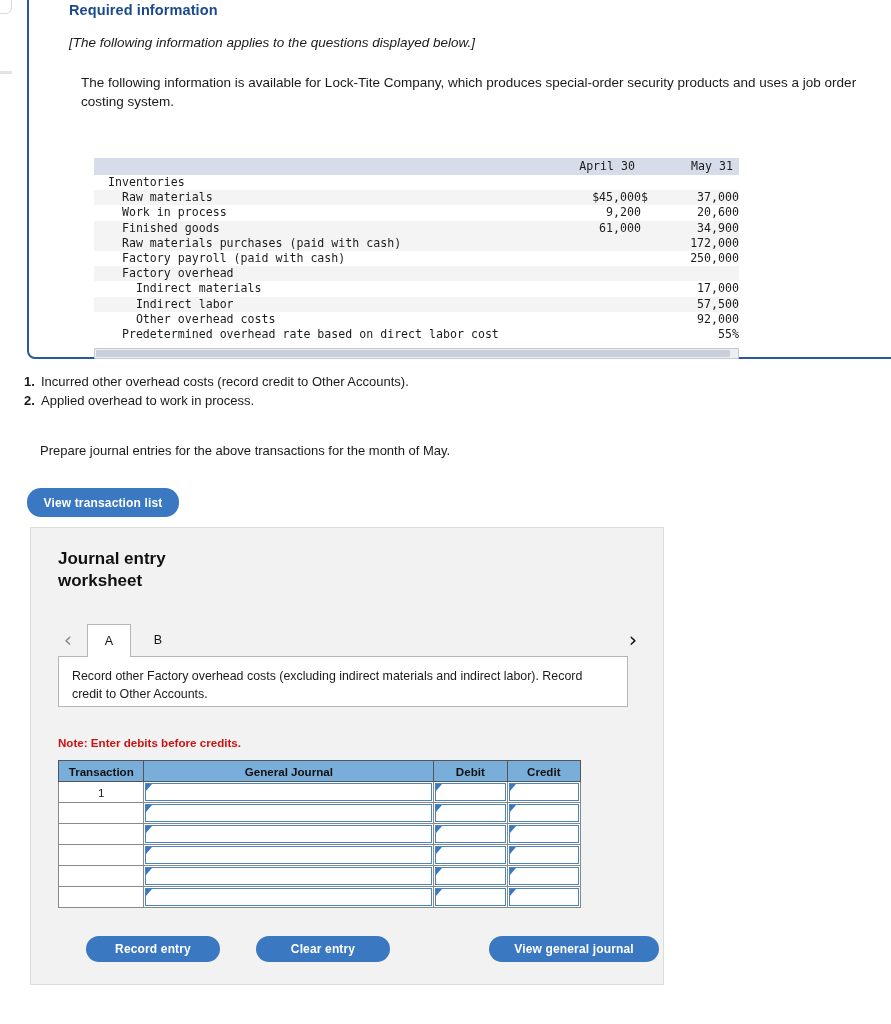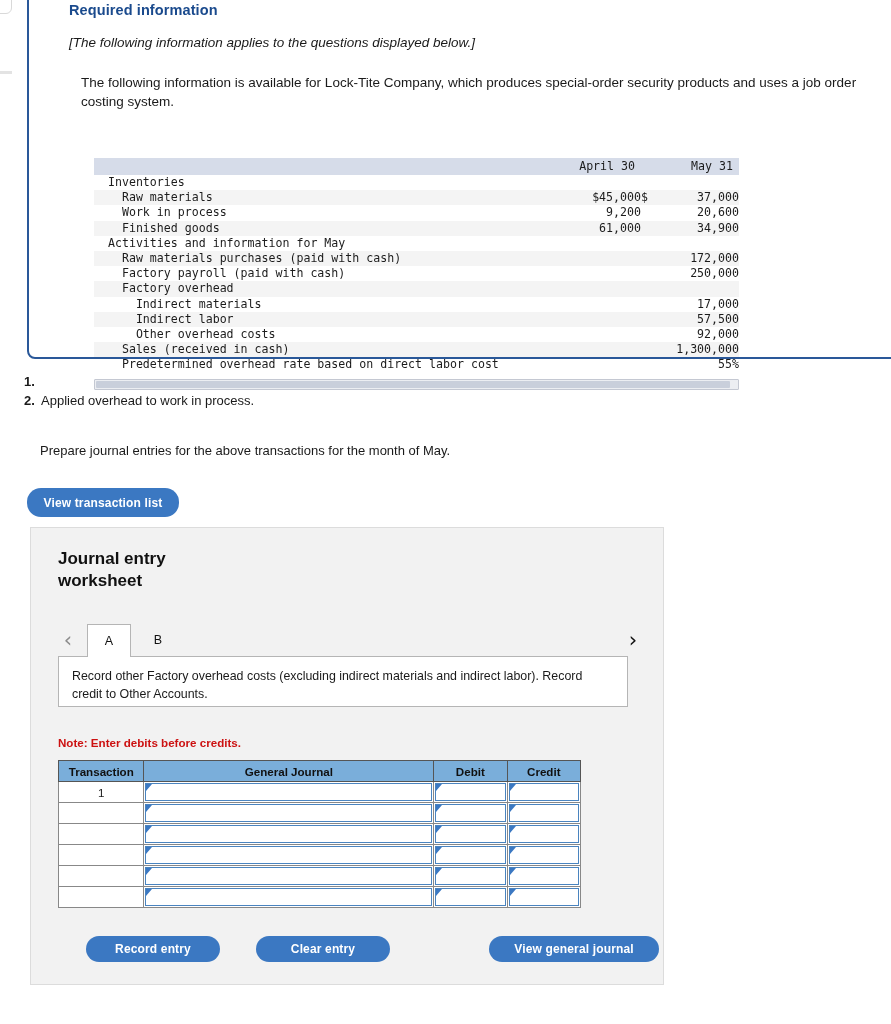--- a/index.html
+++ b/index.html
@@ -215,26 +215,20 @@
               <td class="c1">9,200</td>
               <td class="dollar"></td>
               <td class="c2">20,600</td>
             </tr>
             <tr class="zebra">
               <td class="lbl">    Finished goods</td>
               <td class="c1">61,000</td>
               <td class="dollar"></td>
               <td class="c2">34,900</td>
             </tr>
-            <tr>
-              <td class="lbl">  Activities and information for May</td>
-              <td class="c1"></td>
-              <td class="dollar"></td>
-              <td class="c2"></td>
-            </tr>
             <tr class="zebra">
               <td class="lbl">    Raw materials purchases (paid with cash)</td>
               <td class="c1"></td>
               <td class="dollar"></td>
               <td class="c2">172,000</td>
             </tr>
             <tr>
               <td class="lbl">    Factory payroll (paid with cash)</td>
               <td class="c1"></td>
               <td class="dollar"></td>
@@ -256,44 +250,39 @@
               <td class="lbl">      Indirect labor</td>
               <td class="c1"></td>
               <td class="dollar"></td>
               <td class="c2">57,500</td>
             </tr>
             <tr>
               <td class="lbl">      Other overhead costs</td>
               <td class="c1"></td>
               <td class="dollar"></td>
               <td class="c2">92,000</td>
-            </tr>
-            <tr class="zebra">
-              <td class="lbl">    Sales (received in cash)</td>
-              <td class="c1"></td>
-              <td class="dollar"></td>
-              <td class="c2">1,300,000</td>
             </tr>
             <tr>
               <td class="lbl">    Predetermined overhead rate based on direct labor cost</td>
               <td class="c1"></td>
               <td class="dollar"></td>
               <td class="c2">55%</td>
             </tr>
           </tbody>
       </table>
       <div class="sbar">
         <div class="sthumb"></div>
       </div>
     </div>
   </div>
 
   <div class="numlist">
       <div class="numrow">
         <b>1.</b>
+        <span>Incurred other overhead costs (record credit to Other Accounts).</span>
       </div>
       <div class="numrow">
         <b>2.</b>
         <span>Applied overhead to work in process.</span>
       </div>
     </div>
 
   <div class="prep">Prepare journal entries for the above transactions for the month of May.</div>
 
   <button class="btn" id="btn-view-transaction">View transaction list</button>

